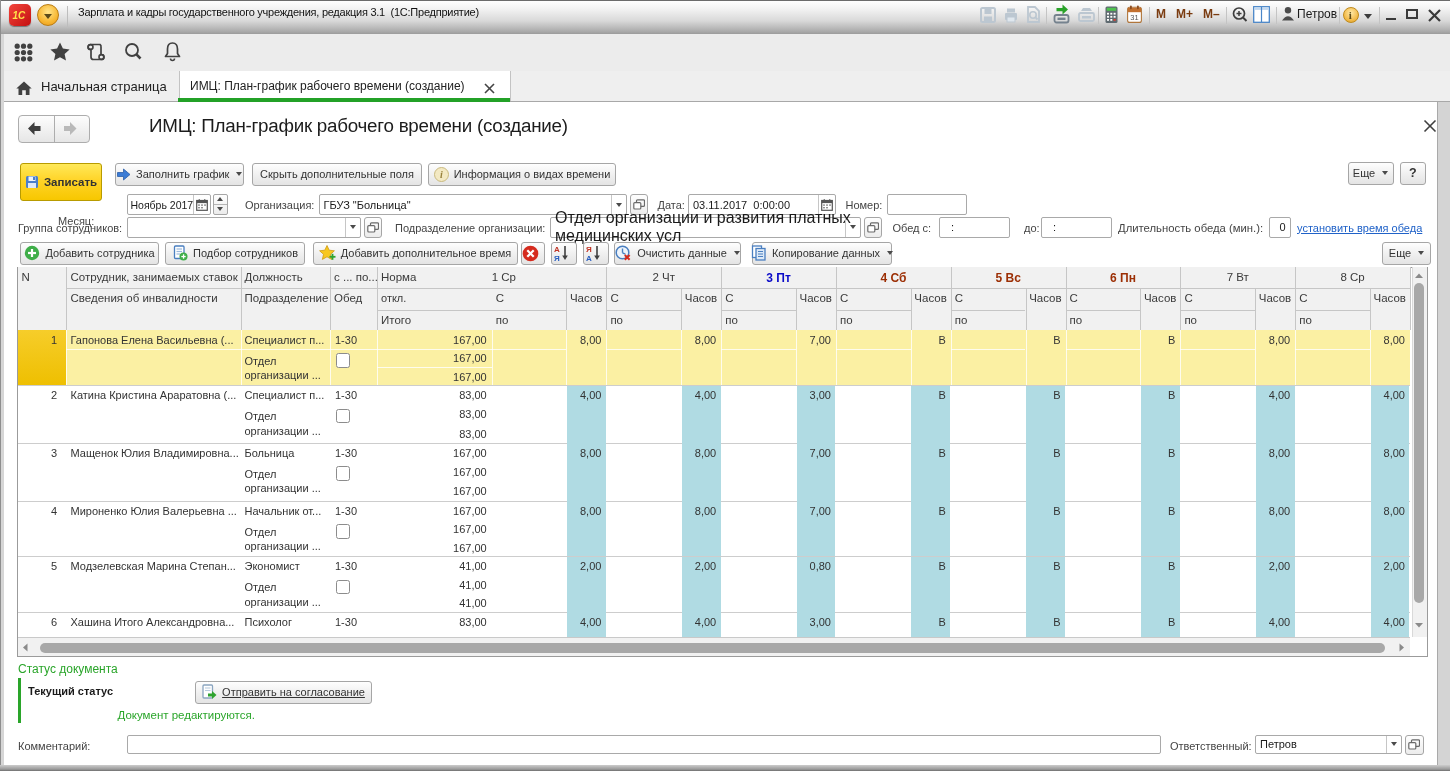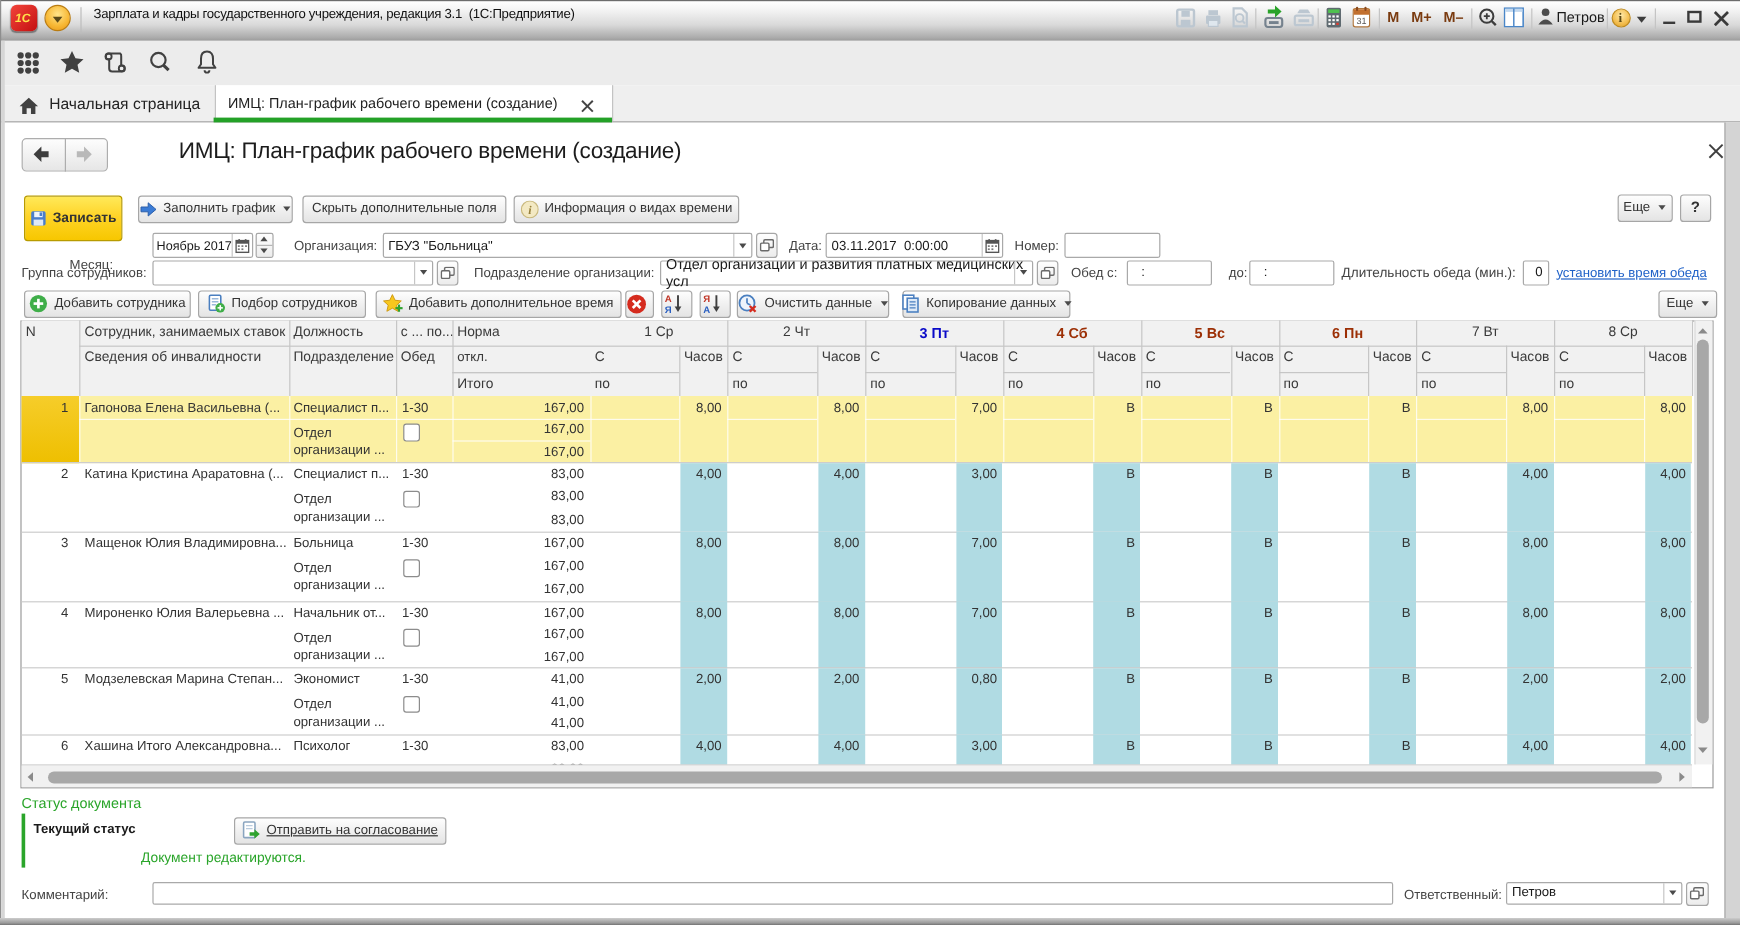--- a/index.html
+++ b/index.html
@@ -309,21 +309,21 @@
     </span>
   </div>
 <div style="position:absolute;left:363.5px;top:216.5px;width:18.5px;height:21px;border:1px solid #a6a6a6;border-radius:3px;background:linear-gradient(#fefefe,#ececec);display:flex;align-items:center;justify-content:center;">
     <svg width="12" height="11" viewBox="0 0 12 11">
       <rect x="3.5" y="0.8" width="8" height="6.5" rx="1" fill="none" stroke="#6a6a6a" stroke-width="1.2"></rect>
       <rect x="0.8" y="3.6" width="7" height="6.4" rx="1" fill="#fff" stroke="#6a6a6a" stroke-width="1.2"></rect>
     </svg>
   </div>
 <div style="position:absolute;left:395px;top:221.5px;font-size:11px;color:#444;white-space:nowrap;">Подразделение организации:</div>
 <div style="position:absolute;left:550px;top:216.5px;width:311px;height:21px;border:1px solid #a9a9a9;border-radius:2px;background:#fff;color:#1a1a1a;">
-    <span style="position:absolute;left:4px;top:50%;transform:translateY(-50%);font-size:12px;">Отдел организации и развития платных медицинских усл</span>
+    <span style="position:absolute;left:4px;top:50%;transform:translateY(-50%);font-size:16px;">Отдел организации и развития платных медицинских усл</span>
     <span style="position:absolute;right:0;top:0;bottom:0;width:15px;border-left:1px solid #c6c6c6;display:flex;align-items:center;justify-content:center;">
       <span class="car" style="position:static;"></span>
     </span>
   </div>
 <div style="position:absolute;left:863.5px;top:216.5px;width:18.5px;height:21px;border:1px solid #a6a6a6;border-radius:3px;background:linear-gradient(#fefefe,#ececec);display:flex;align-items:center;justify-content:center;">
     <svg width="12" height="11" viewBox="0 0 12 11">
       <rect x="3.5" y="0.8" width="8" height="6.5" rx="1" fill="none" stroke="#6a6a6a" stroke-width="1.2"></rect>
       <rect x="0.8" y="3.6" width="7" height="6.4" rx="1" fill="#fff" stroke="#6a6a6a" stroke-width="1.2"></rect>
     </svg>
   </div>
@@ -441,21 +441,21 @@
 <div style="position:absolute;left:21.5px;top:271px;font-size:11.5px;color:#3a3a3a;white-space:nowrap;">N</div>
 <div style="position:absolute;left:70.5px;top:271px;font-size:11.5px;color:#3a3a3a;white-space:nowrap;">Сотрудник, занимаемых ставок</div>
 <div style="position:absolute;left:244.5px;top:271px;font-size:11.5px;color:#3a3a3a;white-space:nowrap;">Должность</div>
 <div style="position:absolute;left:334px;top:271px;font-size:11.5px;color:#3a3a3a;white-space:nowrap;">с ... по...</div>
 <div style="position:absolute;left:381px;top:271px;font-size:11.5px;color:#3a3a3a;white-space:nowrap;">Норма</div>
 <div style="position:absolute;left:70.5px;top:292.3px;font-size:11.5px;color:#3a3a3a;white-space:nowrap;">Сведения об инвалидности</div>
 <div style="position:absolute;left:244.5px;top:292.3px;font-size:11.5px;color:#3a3a3a;white-space:nowrap;">Подразделение</div>
 <div style="position:absolute;left:334px;top:292.3px;font-size:11.5px;color:#3a3a3a;white-space:nowrap;">Обед</div>
 <div style="position:absolute;left:381px;top:292.3px;font-size:11px;color:#3a3a3a;white-space:nowrap;">откл.</div>
 <div style="position:absolute;left:381px;top:313.6px;font-size:11.5px;color:#3a3a3a;white-space:nowrap;">Итого</div>
-<div style="position:absolute;left:491.7px;top:270.5px;width:114.7px;text-align:center;font-size:11.5px;color:#3a3a3a;font-weight:normal;">1 Ср</div>
+<div style="position:absolute;left:491.7px;top:270.5px;width:114.7px;text-align:left;font-size:11.5px;color:#3a3a3a;font-weight:normal;">1 Ср</div>
 <div style="position:absolute;left:495.7px;top:292.3px;font-size:11.5px;color:#3a3a3a;white-space:nowrap;">С</div>
 <div style="position:absolute;left:495.7px;top:313.6px;font-size:11.5px;color:#3a3a3a;white-space:nowrap;">по</div>
 <div style="position:absolute;left:566.4px;top:292.3px;width:40px;text-align:right;font-size:11.5px;color:#3a3a3a;padding-right:4px;">Часов</div>
 <div style="position:absolute;left:606.4px;top:270.5px;width:114.8px;text-align:center;font-size:11.5px;color:#3a3a3a;font-weight:normal;">2 Чт</div>
 <div style="position:absolute;left:610.4px;top:292.3px;font-size:11.5px;color:#3a3a3a;white-space:nowrap;">С</div>
 <div style="position:absolute;left:610.4px;top:313.6px;font-size:11.5px;color:#3a3a3a;white-space:nowrap;">по</div>
 <div style="position:absolute;left:681.1px;top:292.3px;width:40.1px;text-align:right;font-size:11.5px;color:#3a3a3a;padding-right:4px;">Часов</div>
 <div style="position:absolute;left:721.2px;top:270.5px;width:114.8px;text-align:center;font-size:12px;color:#0a0ac8;font-weight:bold;">3 Пт</div>
 <div style="position:absolute;left:725.2px;top:292.3px;font-size:11.5px;color:#3a3a3a;white-space:nowrap;">С</div>
 <div style="position:absolute;left:725.2px;top:313.6px;font-size:11.5px;color:#3a3a3a;white-space:nowrap;">по</div>

